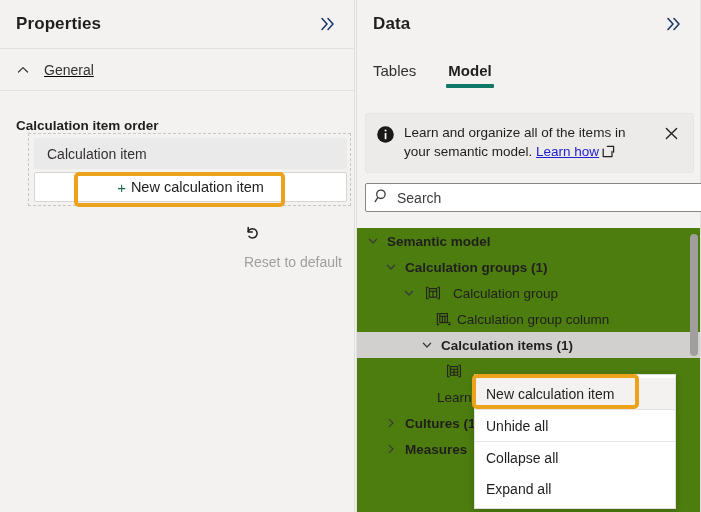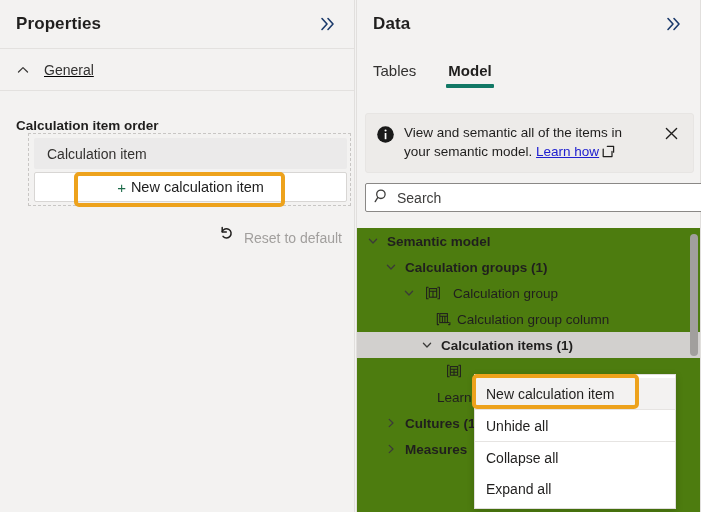--- a/index.html
+++ b/index.html
@@ -65,21 +65,21 @@
   .newitem-btn .plus { margin-right: 5px; color: #1d6b4a; font-size: 15px; }
 
   
   .hl-left {
     position: absolute; left: 74px; top: 172px; width: 211px; height: 35px;
     border: 4px solid #eda21c; border-radius: 5px; pointer-events: none;
   }
 
   .reset-row {
     position: absolute; right: 12px; top: 224px;
-    display: flex; align-items: flex-end; gap: 8px; cursor: default;
+    display: flex; align-items: flex-start; gap: 8px; cursor: default; flex-direction: column;
   }
   .reset-row .txt { font-size: 14px; color: #a19f9d; }
 
   
   #right { left: 356px; width: 345px; }
 
   .tabs { display: flex; align-items: flex-end; height: 40px; padding: 0 16px; gap: 32px; }
   .tab { position: relative; font-size: 15px; color: #323130; padding-bottom: 9px; cursor: pointer; }
   .tab.active { font-weight: bold; color: #201f1e; }
   .tab.active::after {
@@ -220,21 +220,21 @@
 
       <div class="infobar">
         <span class="info-ico">
           <svg width="19" height="19" viewBox="0 0 19 19">
             <circle cx="9.5" cy="9.5" r="8.3" fill="#191919"></circle>
             <rect x="8.7" y="8" width="1.7" height="6.2" fill="#ffffff"></rect>
             <circle cx="9.55" cy="5.5" r="1.05" fill="#ffffff"></circle>
           </svg>
         </span>
         <span class="msg">
-          <span>View and semantic all of the items in</span><br>
+          <span>Learn and organize all of the items in</span><br>
           <span>your semantic model.</span>
           <a href="#">Learn how</a><span class="ext-ico"><svg width="13" height="13" viewBox="0 0 13 13" fill="none">
                 <path d="M1.2 4.1 V11.6 H10 V6.4" stroke="#201f1e" stroke-width="1.25" stroke-linecap="round" stroke-linejoin="round"></path>
                 <path d="M5.3 1.3 H11.6 V7.2" stroke="#201f1e" stroke-width="1.25" stroke-linecap="round" stroke-linejoin="round"></path>
               </svg></span>
         </span>
         <span class="close-x">
           <svg width="17" height="17" viewBox="0 0 17 17" fill="none">
             <path d="M3.4 3.4 L13.6 13.6 M13.6 3.4 L3.4 13.6" stroke="#201f1e" stroke-width="1.35" stroke-linecap="round"></path>
           </svg>

